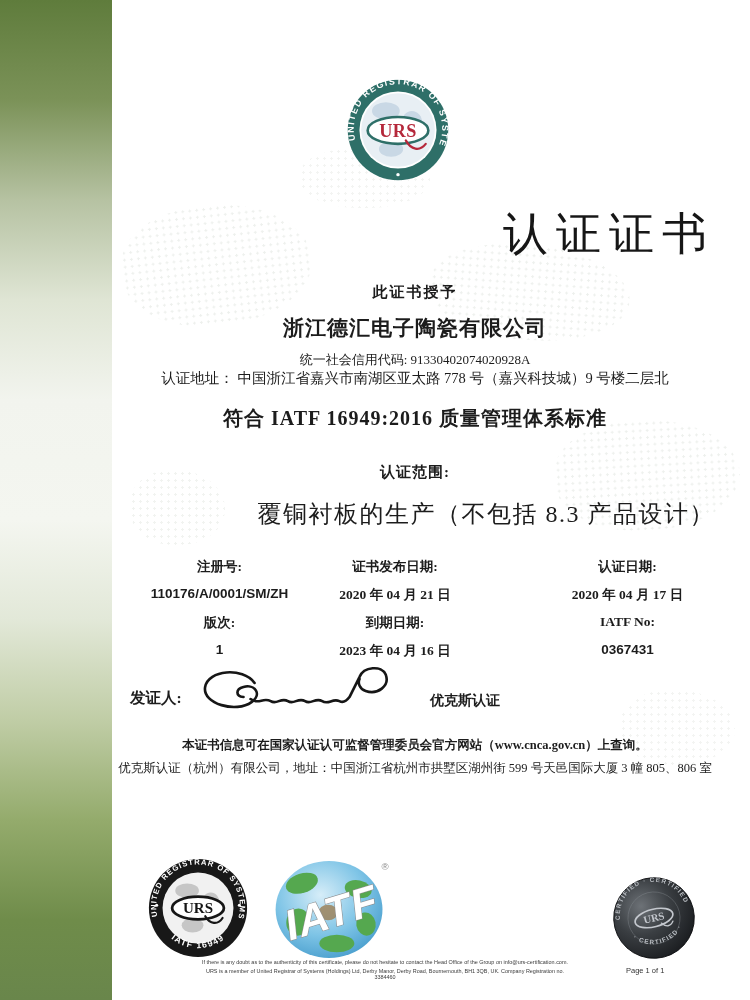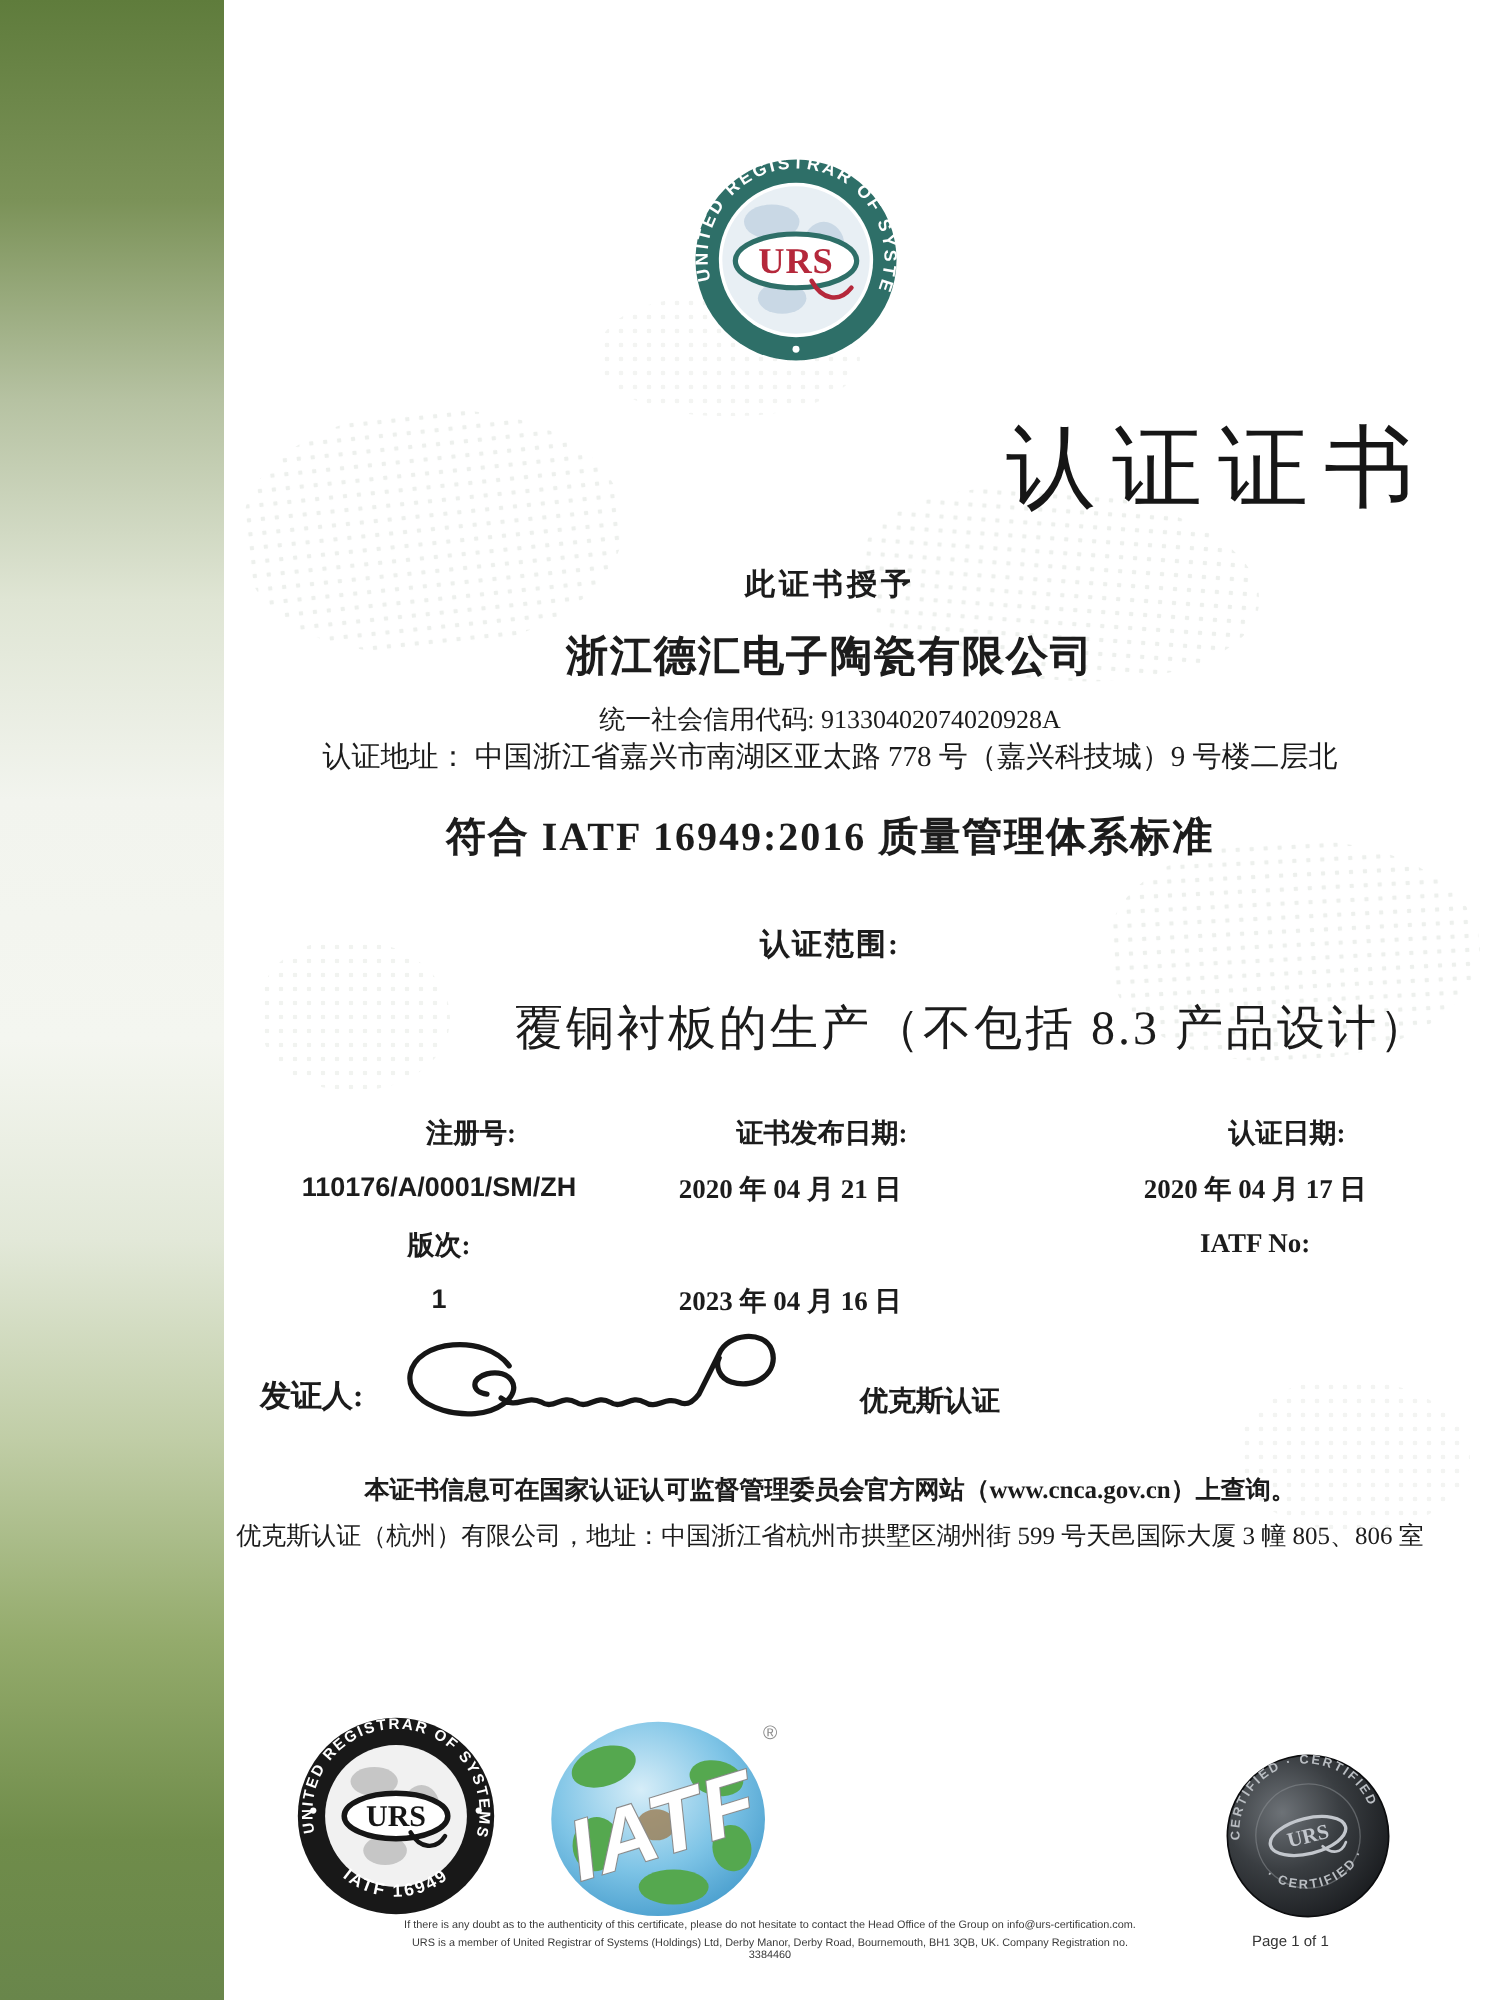--- a/index.html
+++ b/index.html
@@ -20,21 +20,21 @@
   .credit{top:351px;font-size:13px;font-weight:400;}
   .address{top:369px;font-size:14.5px;font-weight:500;}
   .standard{top:405px;font-size:20px;font-weight:700;letter-spacing:1px;}
   .scopelabel{top:463px;font-size:15px;font-weight:700;letter-spacing:1px;}
   .scope{top:498px;font-size:24px;font-weight:500;letter-spacing:1.5px;text-align:right;}
   .cell{position:absolute;text-align:center;}
   .c1{left:112px;width:215px;} .c2{left:290px;width:210px;font-family:Liberation Serif, serif;} .c3{left:515px;width:225px;}
   .lbl{font-size:13.5px;font-weight:700;}
   .val{font-size:13.5px;font-weight:600;font-family:"Liberation Sans","DejaVu Sans",sans-serif;}
   .valserif{font-size:13.5px;font-weight:600;}
-  .r1l{top:558px;padding-left:16px;}.r1v{top:586px;}.r2l{top:614px;}.r2v{top:642px;}
+  .r1l{top:558px;}.r1v{top:586px;}.r2l{top:614px;}.r2v{top:642px;}
   .issuer{left:130px;top:688px;font-size:15.5px;font-weight:700;}
   .signer{left:430px;top:692px;width:90px;font-size:14px;font-weight:700;}
   .foot1{top:737px;font-size:12.5px;font-weight:600;}
   .foot2{top:760px;font-size:12.5px;font-weight:400;}
   .fineprint{left:115px;width:540px;text-align:center;font-family:"Liberation Sans","DejaVu Sans",sans-serif;
              color:#3a3a3a;font-size:8px;line-height:8.5px;transform:scale(.68);transform-origin:center top;}
   .fp1{top:960px;} .fp2{top:969px;}
   .pagelbl{left:626px;top:966px;width:90px;font-size:7.5px;color:#333;
            font-family:"Liberation Sans","DejaVu Sans",sans-serif;}
   svg{display:block;}
@@ -84,24 +84,26 @@
 
   <div class="cell c1 r1l lbl">注册号:</div>
   <div class="cell c2 r1l lbl">证书发布日期:</div>
   <div class="cell c3 r1l lbl">认证日期:</div>
 
   <div class="cell c1 r1v val">110176/A/0001/SM/ZH</div>
   <div class="cell c2 r1v valserif">2020 年 04 月 21 日</div>
   <div class="cell c3 r1v valserif">2020 年 04 月 17 日</div>
 
   <div class="cell c1 r2l lbl">版次:</div>
+  <div class="cell c2 r2l lbl">到期日期:</div>
   <div class="cell c3 r2l lbl">IATF No:</div>
 
   <div class="cell c1 r2v val">1</div>
   <div class="cell c2 r2v valserif">2023 年 04 月 16 日</div>
+  <div class="cell c3 r2v val">0367431</div>
 
   <div class="abs issuer">发证人:</div>
   <div class="abs" style="left:192px;top:660px;width:212px;height:64px;">
     <svg width="212" height="64" viewBox="0 0 210 62" xmlns="http://www.w3.org/2000/svg">
       <path d="M 62,22 C 50,6 16,9 13,26 C 10,43 44,52 59,41 C 70,33 62,23 51,26 C 43,28 43,35 51,36
                M 58,38 C 66,44 70,36 78,40 C 84,44 88,36 95,40 C 101,44 105,36 112,40 C 118,44 122,36 129,40
                C 135,44 139,37 146,40 C 150,42 153,40 156,36 L 166,16 C 170,6 188,4 192,14 C 196,25 184,34 172,30
                C 166,28 164,22 166,18" fill="none" stroke="#161616" stroke-width="2.6" stroke-linecap="round" stroke-linejoin="round"></path>
     </svg>
   </div>

